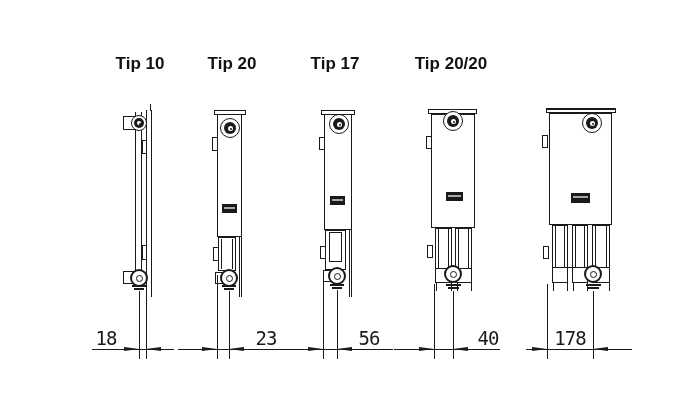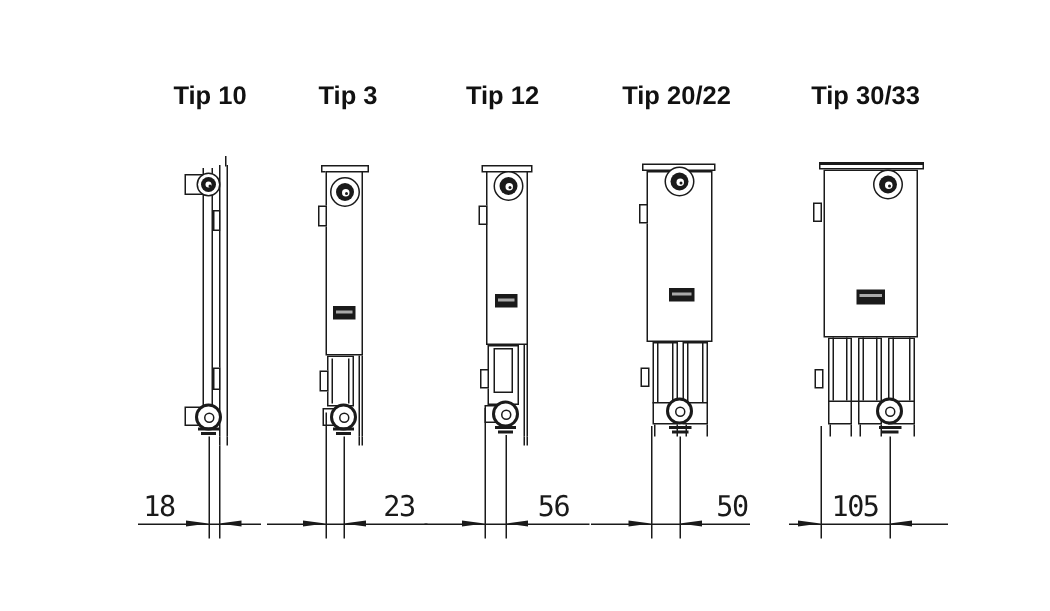--- a/index.html
+++ b/index.html
@@ -31,24 +31,23 @@
   
   .arr-r{position:absolute;width:0;height:0;border-top:2.5px solid transparent;border-bottom:2.5px solid transparent;border-left:15px solid var(--lc);}
   .arr-l{position:absolute;width:0;height:0;border-top:2.5px solid transparent;border-bottom:2.5px solid transparent;border-right:15px solid var(--lc);}
 </style>
 </head>
 <body>
 
 <div id="canvas">
 
   <div class="title" style="left:140px">Tip 10</div>
-  <div class="title" style="left:232px">Tip 3</div>
-  <div class="title" style="left:335px">Tip 12</div>
-  <div class="title" style="left:451px">Tip 20/22</div>
-  <div class="title" style="left:577px">Tip 30/33</div>
+  <div class="title" style="left:232px">Tip 20</div>
+  <div class="title" style="left:335px">Tip 17</div>
+  <div class="title" style="left:451px">Tip 20/20</div>
 
   <div>
     <div class="ln" style="left:150px;top:104px;width:1px;height:7px"></div>
     <div class="dbl" style="left:146px;top:110px;width:6px;height:181px"></div>
     <div class="box" style="left:142px;top:140px;width:5px;height:14px"></div>
     <div class="box" style="left:142px;top:245px;width:5px;height:15px"></div>
     <div class="dbl" style="left:135px;top:112px;width:7px;height:173px"></div>
     <div class="box" style="left:123px;top:116px;width:13px;height:14px"></div>
     <div class="valve sm" style="left:131px;top:115px">
       <div class="mid"></div>
@@ -160,21 +159,21 @@
     <div class="ln" style="left:448px;top:287px;width:11px;height:2px"></div>
     <div class="ln" style="left:436px;top:283px;width:1px;height:8px"></div>
     <div class="ln" style="left:451px;top:283px;width:1px;height:8px"></div>
     <div class="ln" style="left:457px;top:283px;width:1px;height:8px"></div>
     <div class="ln" style="left:471px;top:283px;width:1px;height:8px"></div>
     <div class="ln" style="left:453px;top:291px;width:1px;height:68px"></div>
     <div class="ln" style="left:434px;top:284px;width:1px;height:75px"></div>
     <div class="ln" style="left:394px;top:349px;width:106px;height:1px"></div>
     <div class="arr-r" style="left:419px;top:347px"></div>
     <div class="arr-l" style="left:453px;top:347px"></div>
-    <div class="dim-text" style="left:488px">50</div>
+    <div class="dim-text" style="left:488px">40</div>
   </div>
 
   <div>
     <div class="box" style="left:546px;top:108px;width:70px;height:5px;border-top-width:2px"></div>
     <div class="box" style="left:549px;top:113px;width:63px;height:112px"></div>
     <div class="box" style="left:552px;top:225px;width:16px;height:58px"></div>
     <div class="dbl" style="left:555px;top:225px;width:10px;height:42px"></div>
     <div class="box" style="left:572px;top:225px;width:16px;height:58px"></div>
     <div class="dbl" style="left:575px;top:225px;width:10px;height:42px"></div>
     <div class="box" style="left:592px;top:225px;width:18px;height:58px"></div>
@@ -198,16 +197,16 @@
     <div class="ln" style="left:553px;top:283px;width:1px;height:8px"></div>
     <div class="ln" style="left:567px;top:283px;width:1px;height:8px"></div>
     <div class="ln" style="left:573px;top:283px;width:1px;height:8px"></div>
     <div class="ln" style="left:587px;top:283px;width:1px;height:8px"></div>
     <div class="ln" style="left:609px;top:283px;width:1px;height:8px"></div>
     <div class="ln" style="left:593px;top:291px;width:1px;height:68px"></div>
     <div class="ln" style="left:547px;top:284px;width:1px;height:75px"></div>
     <div class="ln" style="left:526px;top:349px;width:106px;height:1px"></div>
     <div class="arr-r" style="left:532px;top:347px"></div>
     <div class="arr-l" style="left:593px;top:347px"></div>
-    <div class="dim-text" style="left:570px">105</div>
+    <div class="dim-text" style="left:570px">178</div>
   </div>
 
 </div>
 
 </body></html>

